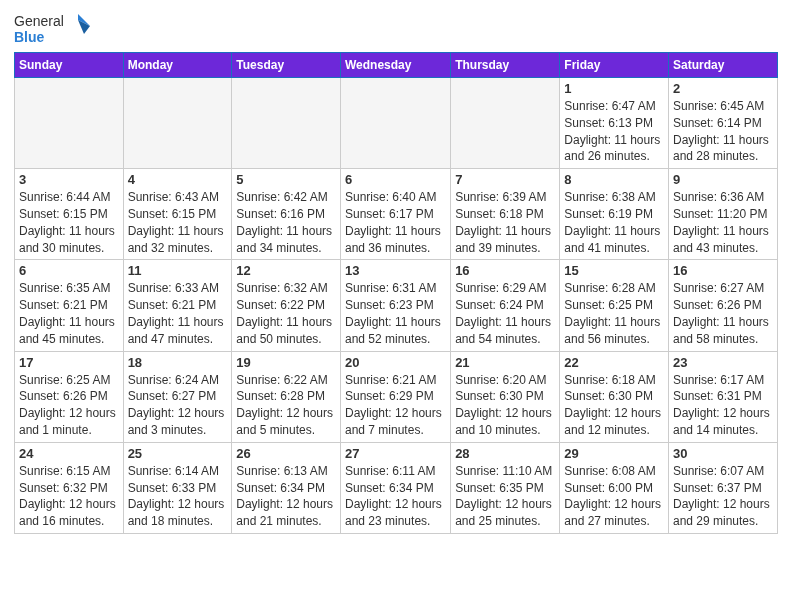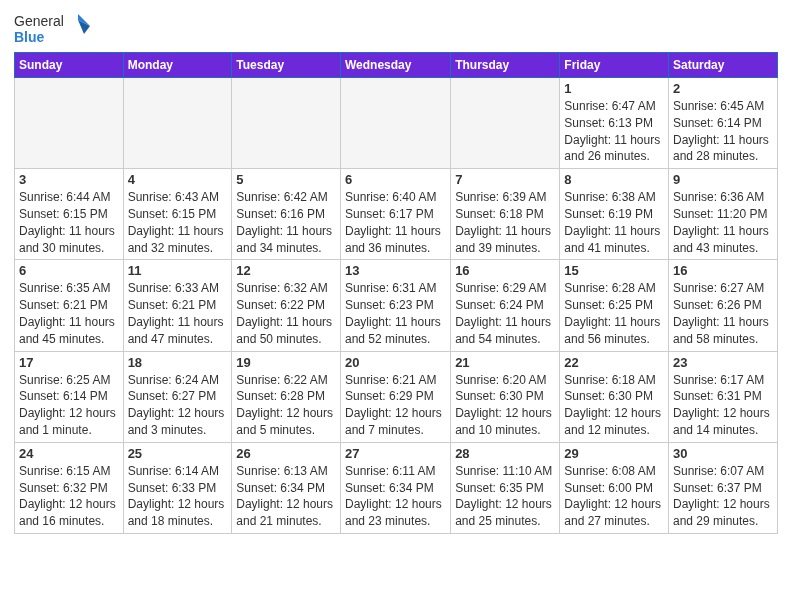--- a/index.html
+++ b/index.html
@@ -234,21 +234,21 @@
             <div class="day-info">Sunrise: 6:27 AM
 Sunset: 6:26 PM
 Daylight: 11 hours
 and 58 minutes.</div>
           </td>
         </tr>
         <tr>
           <td>
             <span class="day-num">17</span>
             <div class="day-info">Sunrise: 6:25 AM
-Sunset: 6:14 PM
+Sunset: 6:26 PM
 Daylight: 12 hours
 and 1 minute.</div>
           </td>
           <td>
             <span class="day-num">18</span>
             <div class="day-info">Sunrise: 6:24 AM
 Sunset: 6:27 PM
 Daylight: 12 hours
 and 3 minutes.</div>
           </td>

